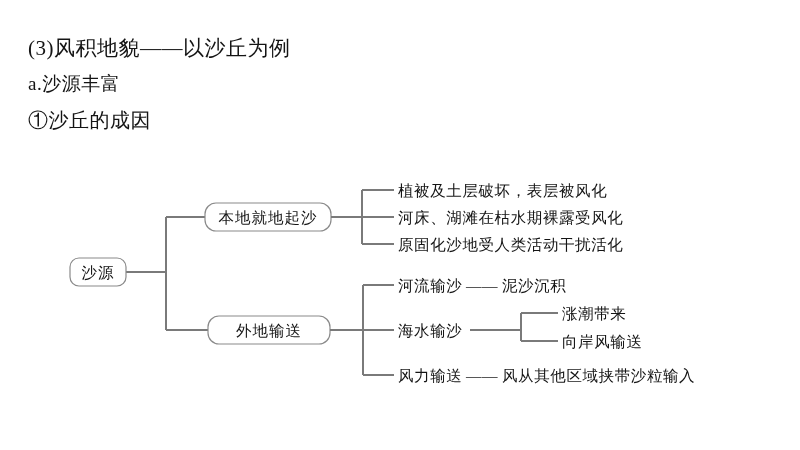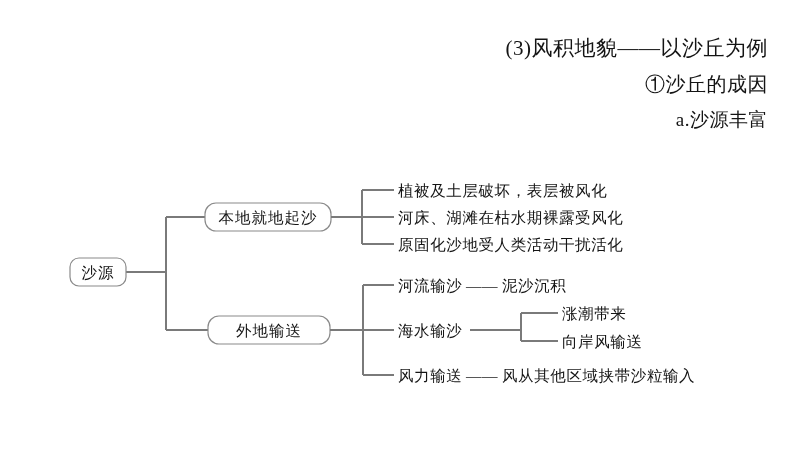--- a/index.html
+++ b/index.html
@@ -14,21 +14,20 @@
     position: relative;
     overflow: hidden;
     font-family: "Liberation Serif", "DejaVu Serif", serif;
     color: #1b1b1b;
   }
   #page {
     position: absolute;
     inset: 0;
     width: 800px;
     height: 450px;
-    text-align: right;
   }
 
   
   .heading-block {
     position: absolute;
     left: 28px;
     top: 30px;
     width: 740px;
   }
   .heading {
@@ -83,22 +82,22 @@
     letter-spacing: 0.6px;
   }
 </style>
 </head>
 <body>
 
 <div id="page">
 
   <div class="heading-block">
     <div class="heading">(3)风积地貌——以沙丘为例</div>
+    <div class="heading item">a.沙源丰富</div>
     <div class="heading sub">①沙丘的成因</div>
-    <div class="heading item">a.沙源丰富</div>
   </div>
 
   <div id="diagram">
     <svg class="tree" viewBox="0 0 800 250" xmlns="http://www.w3.org/2000/svg">
 
       <g>
 
         <path class="conn" d="M126 112 L166 112"></path>
 
         <path class="conn" d="M166 57 L166 170"></path>

